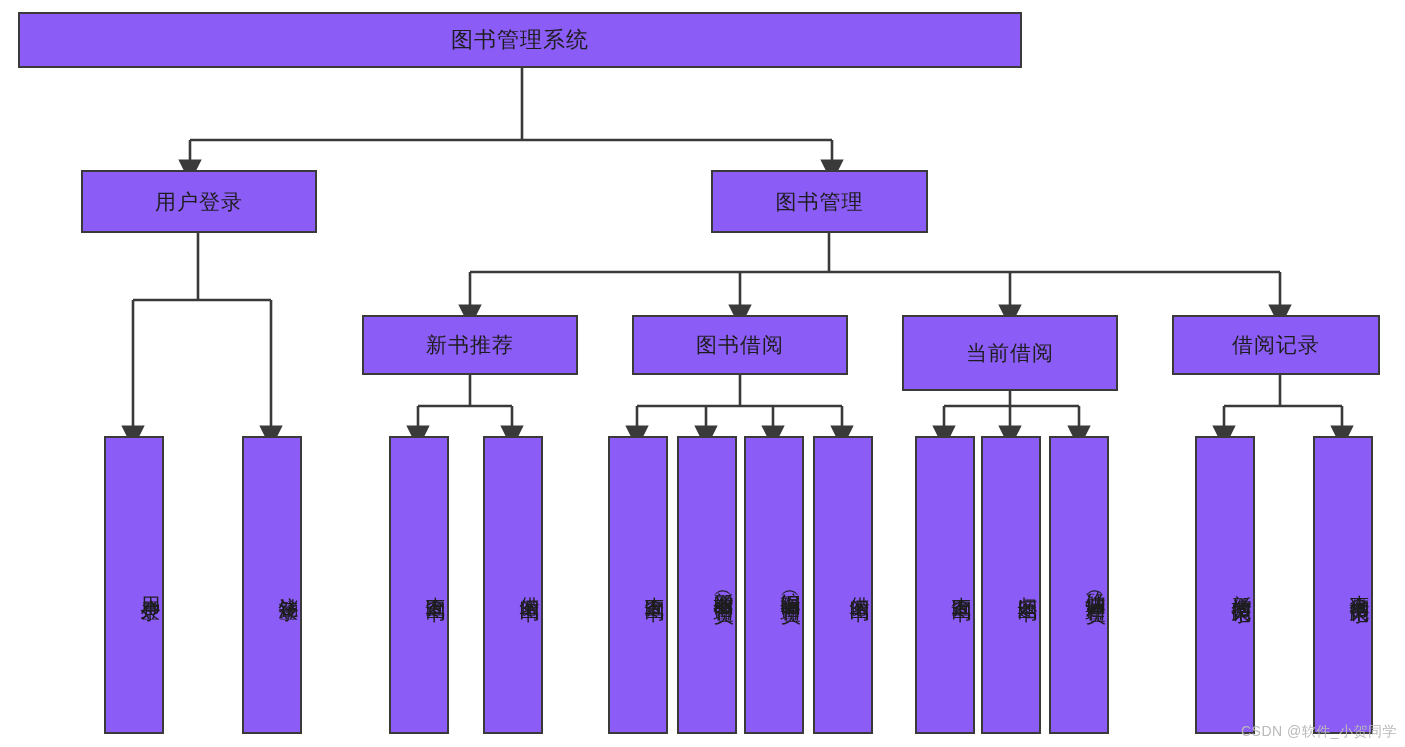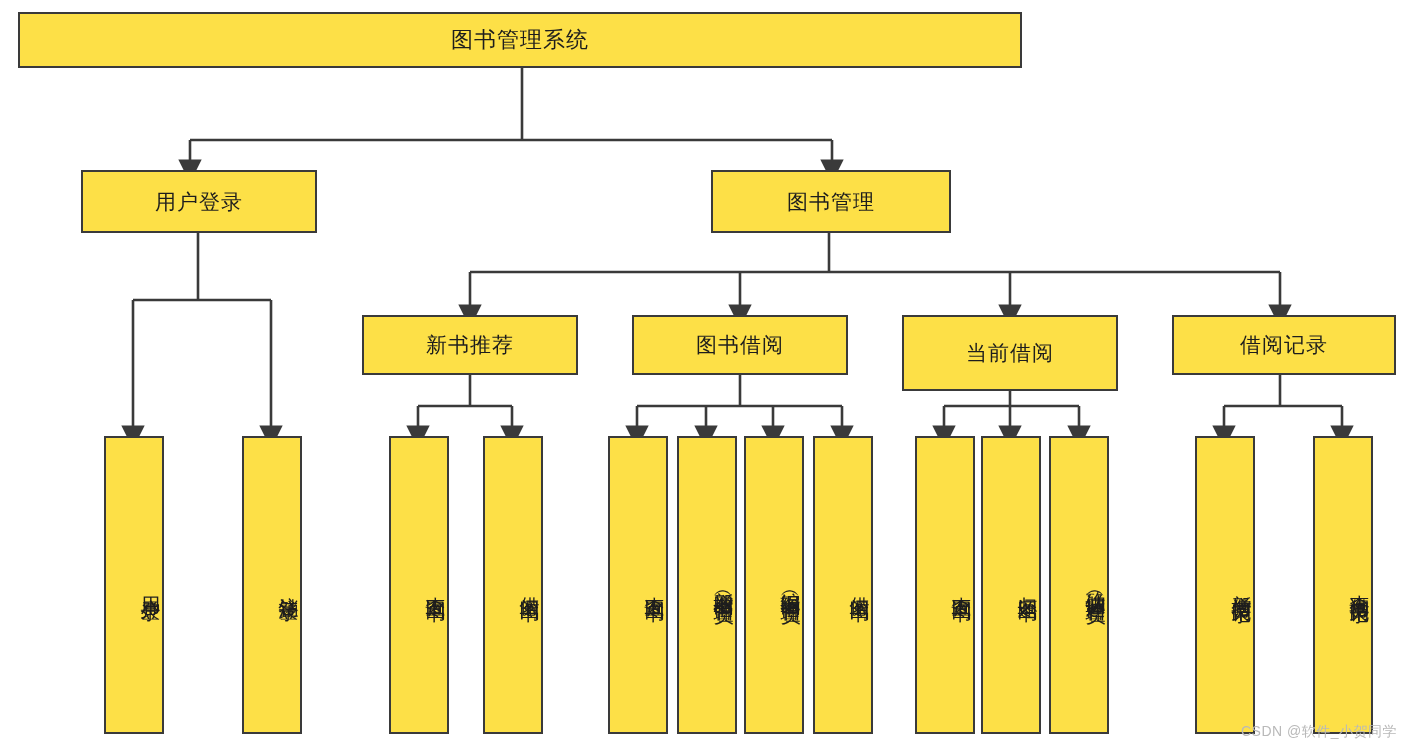--- a/index.html
+++ b/index.html
@@ -21,21 +21,21 @@
     position: absolute;
     left: 0;
     top: 0;
     width: 1405px;
     height: 747px;
     pointer-events: none;
   }
   .node {
     position: absolute;
     box-sizing: border-box;
-    background: #fde047;
+    background: #8b5cf6;
     border: 2px solid #3a3a3a;
     display: flex;
     align-items: center;
     justify-content: center;
     color: #1d1d1d;
     text-align: center;
   }
   .node.horiz {
     font-size: 21px;
     line-height: 1.2;
@@ -124,34 +124,34 @@
     </g>
   </svg>
 
   <div class="node horiz root" style="left:18px; top:12px; width:1004px; height:56px;">
     <span>图书管理系统</span>
   </div>
 
   <div class="node horiz" style="left:81px; top:170px; width:236px; height:63px;">
     <span>用户登录</span>
   </div>
-  <div class="node horiz" style="left:711px; top:170px; width:240px; height:63px;">
+  <div class="node horiz" style="left:711px; top:170px; width:217px; height:63px;">
     <span>图书管理</span>
   </div>
 
   <div class="node horiz" style="left:362px; top:315px; width:216px; height:60px;">
     <span>新书推荐</span>
   </div>
   <div class="node horiz" style="left:632px; top:315px; width:216px; height:60px;">
     <span>图书借阅</span>
   </div>
   <div class="node horiz" style="left:902px; top:315px; width:216px; height:76px;">
     <span>当前借阅</span>
   </div>
-  <div class="node horiz" style="left:1172px; top:315px; width:224px; height:60px;">
+  <div class="node horiz" style="left:1172px; top:315px; width:208px; height:60px;">
     <span>借阅记录</span>
   </div>
 
   <div class="node vert" style="left:104px; top:436px; width:60px; height:298px;">
     <span class="vtext">用户登录</span>
   </div>
   <div class="node vert" style="left:242px; top:436px; width:60px; height:298px;">
     <span class="vtext">注销登录</span>
   </div>
 

